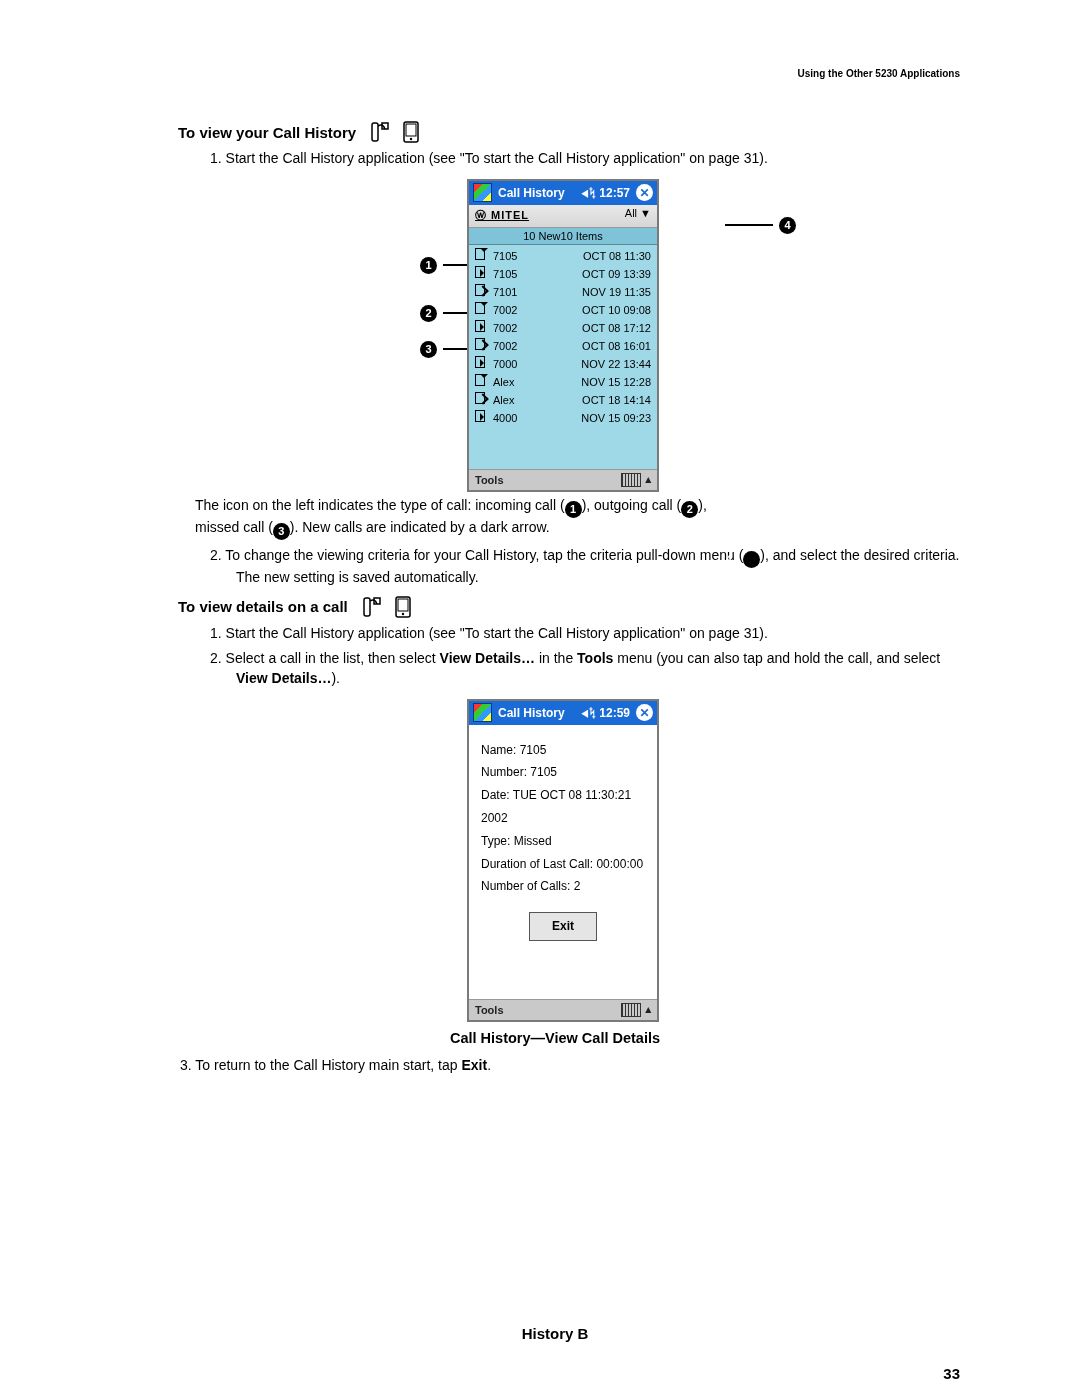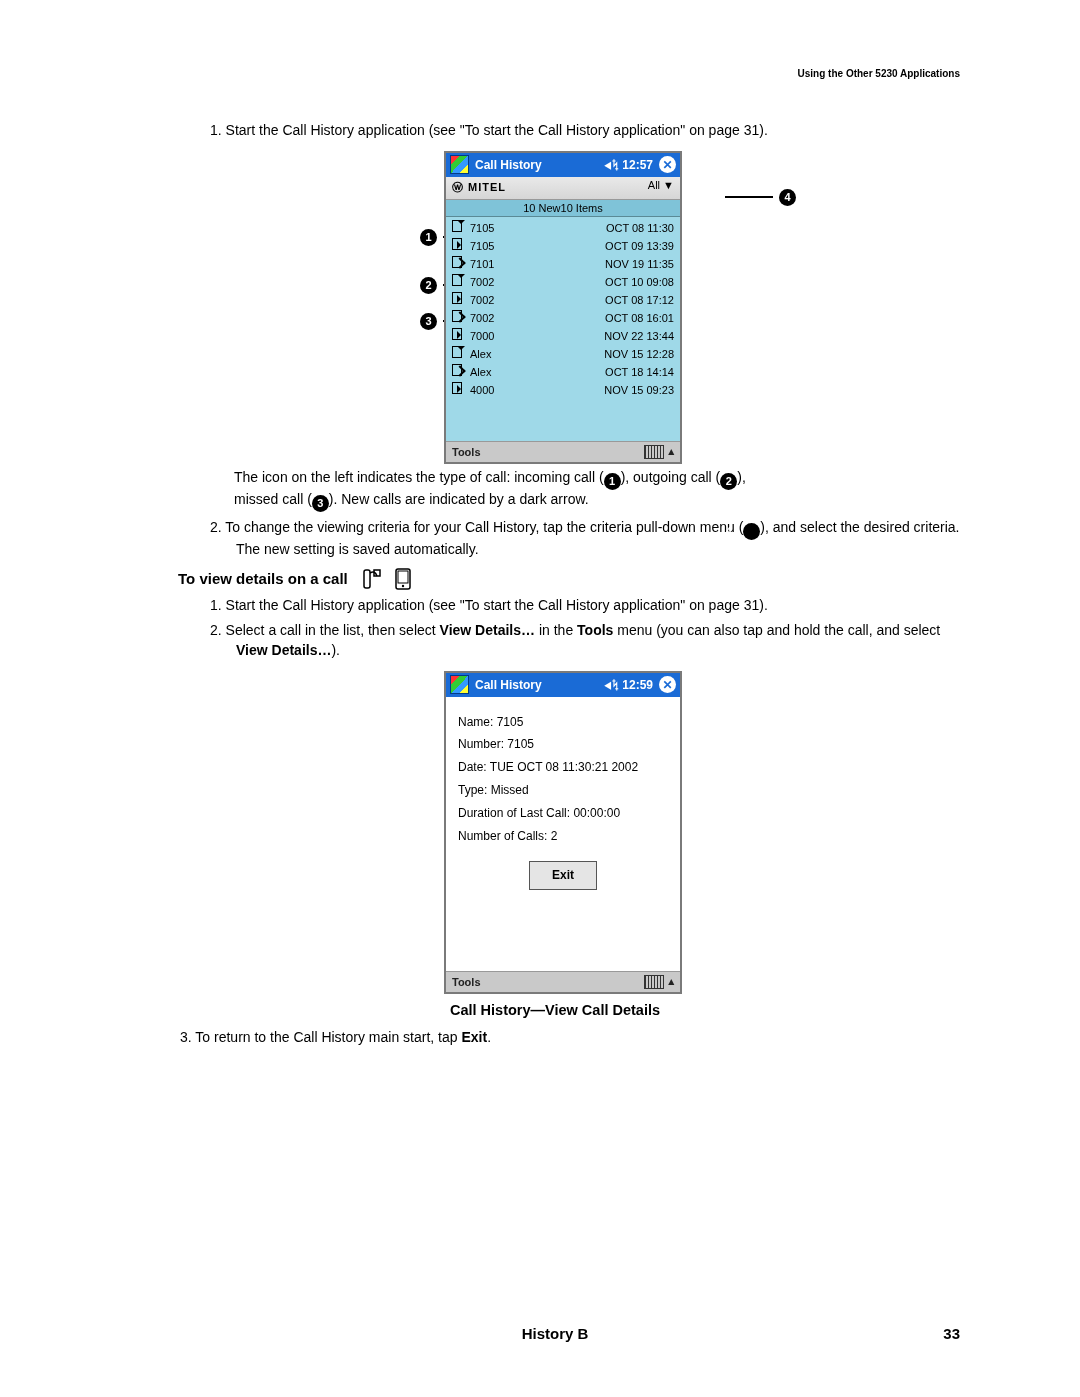--- a/index.html
+++ b/index.html
@@ -24,21 +24,21 @@
   }
   .section-head {
     font-weight: bold;
     font-size: 15px;
     display: flex;
     align-items: center;
     gap: 14px;
     margin: 8px 0 6px 28px;
   }
   .body-indent {
-    margin-left: 84px;
+    margin-left: 45px;
     line-height: 1.4;
   }
   ol {
     counter-reset: item;
     list-style: none;
     padding: 0;
     margin: 4px 0 4px 60px;
   }
   ol > li {
     counter-increment: item;
@@ -62,20 +62,21 @@
     left: 150px;
     right: 120px;
     display: flex;
     justify-content: center;
     font-weight: bold;
     font-size: 15px;
   }
   .footer .pagenum {
     position: absolute;
     right: 0;
+    margin-top: 40px;
   }
   .neg-circle {
     display: inline-flex;
     width: 17px; height: 17px;
     border-radius: 50%;
     background: #000; color: #fff;
     align-items: center; justify-content: center;
     font-size: 11px; font-weight: bold;
     vertical-align: -3px;
   }
@@ -85,21 +86,21 @@
     gap: 6px;
     font-weight: normal;
   }
   
   .pda-wrap {
     display: flex;
     justify-content: center;
     margin: 10px 0 6px 0;
   }
   .pda {
-    width: 238px;
+    width: 192px;
     border: 2px solid #7a7a7a;
     box-sizing: border-box;
     background: #fef9c3;
     position: relative;
     margin-left: 16px;
   }
   .pda .titlebar {
     height: 24px;
     background: #1a6bd6;
     color: #fff;
@@ -130,20 +131,21 @@
     font-size: 12px; font-weight: bold;
   }
   .brandbar {
     height: 22px;
     background: linear-gradient(#e9e9e9,#d6d6d6);
     border-bottom: 1px solid #999;
     display: flex; align-items: center;
     padding: 0 6px;
     font-size: 11px;
     position: relative;
+    text-decoration: underline;
   }
   .brandbar .filter {
     position: absolute; right: 6px; top: 2px;
     font-size: 11px;
   }
   .countbar {
     background: #7fc3d8;
     display: flex; justify-content: center;
     font-size: 11px;
     padding: 2px 6px;
@@ -226,20 +228,35 @@
   }
   .callout.right .dash { width: 48px; }
 </style>
 </head>
 <body>
 
 <div class="page">
 
   <div class="header-line">Using the Other 5230 Applications</div>
 
+  <div class="section-head">
+    <span>To view your Call History</span>
+    <span class="icon-box">
+      <svg width="26" height="22">
+          <rect x="2" y="2" width="6" height="18" rx="2" fill="none" stroke="#000" stroke-width="1.5"></rect>
+          <path d="M8 5 Q13 2 15 8" fill="none" stroke="#000" stroke-width="1.5"></path>
+          <rect x="12" y="2" width="6" height="6" fill="none" stroke="#000" stroke-width="1.5"></rect>
+        </svg>
+      <svg width="18" height="22">
+          <rect x="2" y="1" width="14" height="20" rx="2" fill="none" stroke="#000" stroke-width="1.5"></rect>
+          <rect x="4" y="3" width="10" height="12" fill="none" stroke="#000" stroke-width="1"></rect>
+          <circle cx="9" cy="18" r="1.2"></circle>
+        </svg>
+    </span>
+  </div>
 
   <ol>
     <li>Start the Call History application (see "To start the Call History application" on page 31).</li>
   </ol>
 
   <div class="callout-holder">
     <div class="callout" style="left:270px; top:78px;">
       <span class="neg-circle">1</span>
         <span class="dash"></span>
     </div>

